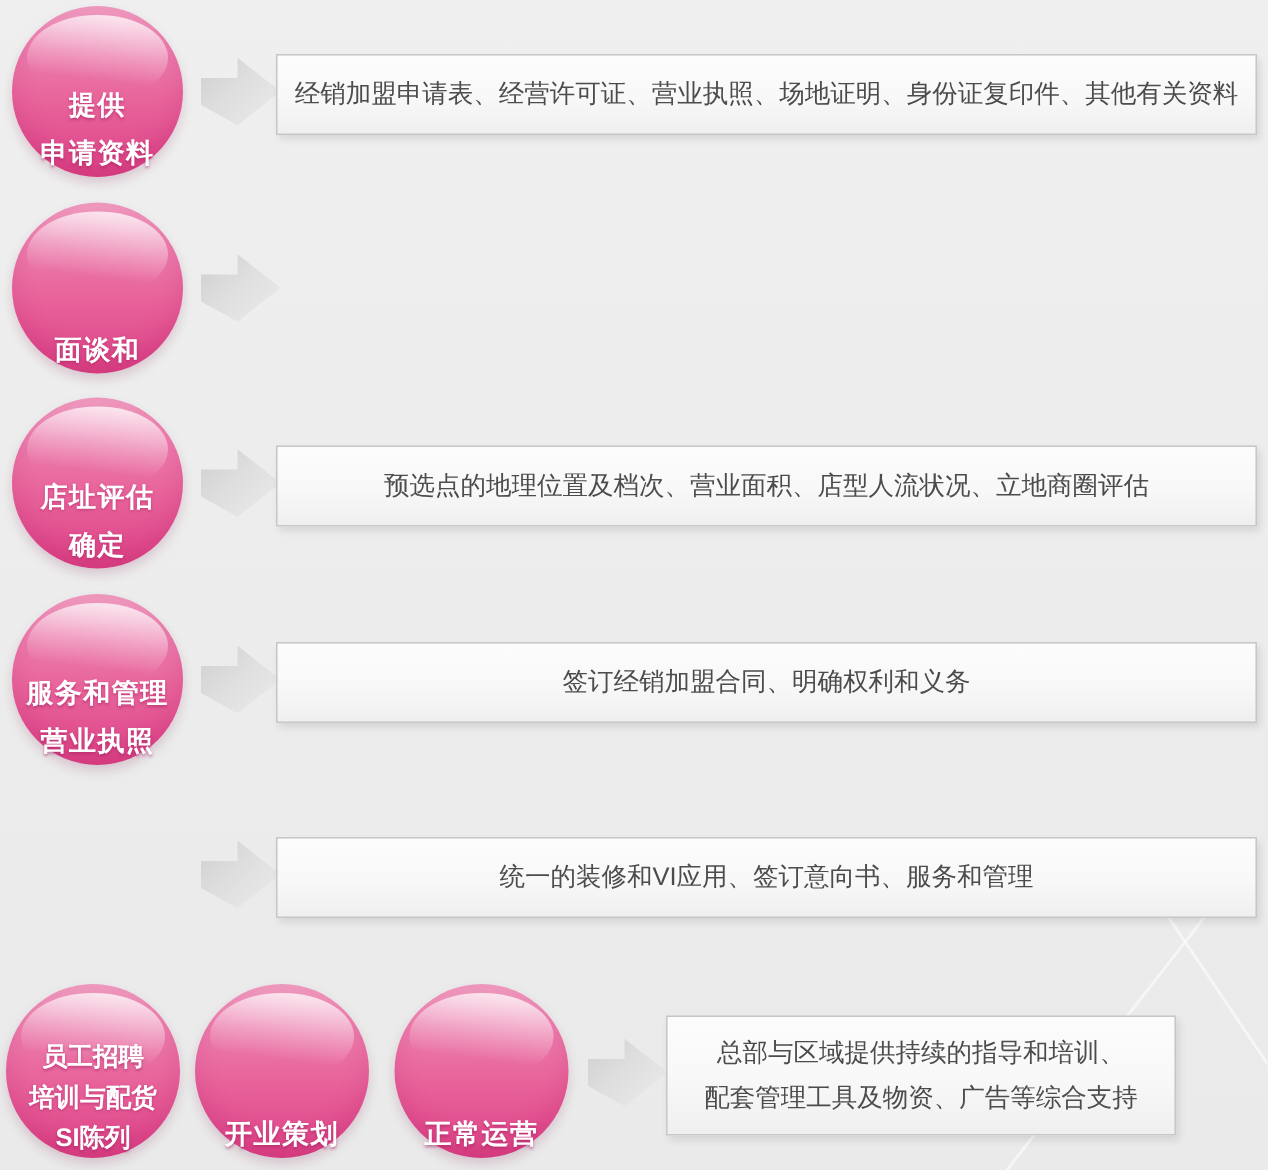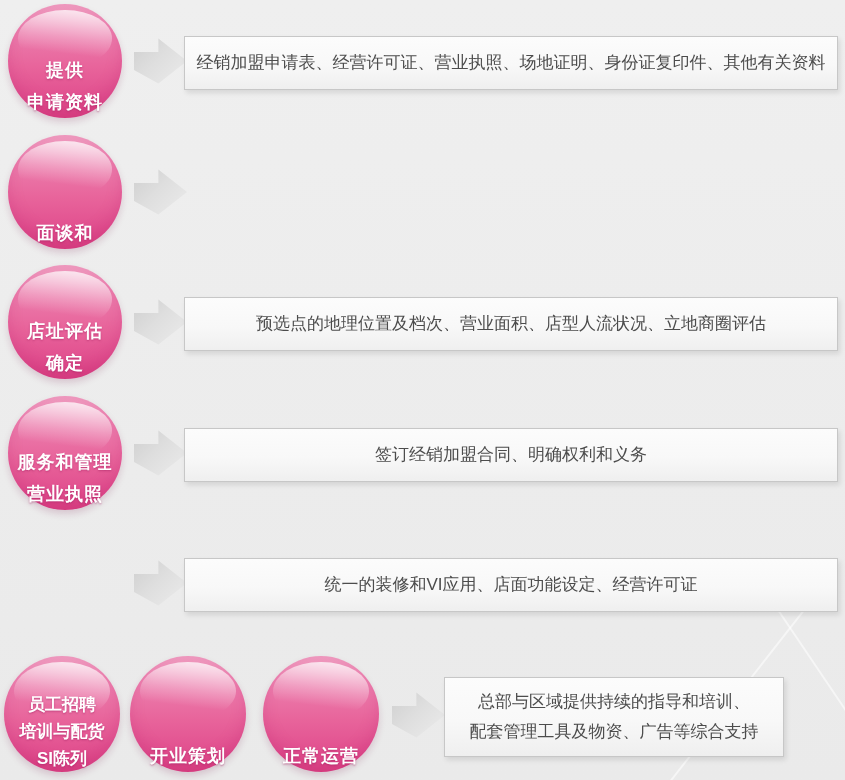--- a/index.html
+++ b/index.html
@@ -157,21 +157,21 @@
     </div>
     <div class="arrow"></div>
     <div class="box">
       <span>签订经销加盟合同、明确权利和义务</span>
     </div>
   </div>
 
   <div class="row row5">
     <div class="arrow"></div>
     <div class="box">
-      <span>统一的装修和VI应用、店面功能设定、经营许可证</span>
+      <span>统一的装修和VI应用、签订意向书、服务和管理</span>
     </div>
   </div>
 
   <div class="row row6">
     <div class="circle c2">
       <span class="cl">开业策划</span>
     </div>
     <div class="circle c1 small-text">
       <span class="cl">员工招聘</span>
       <span class="cl">培训与配货</span>

